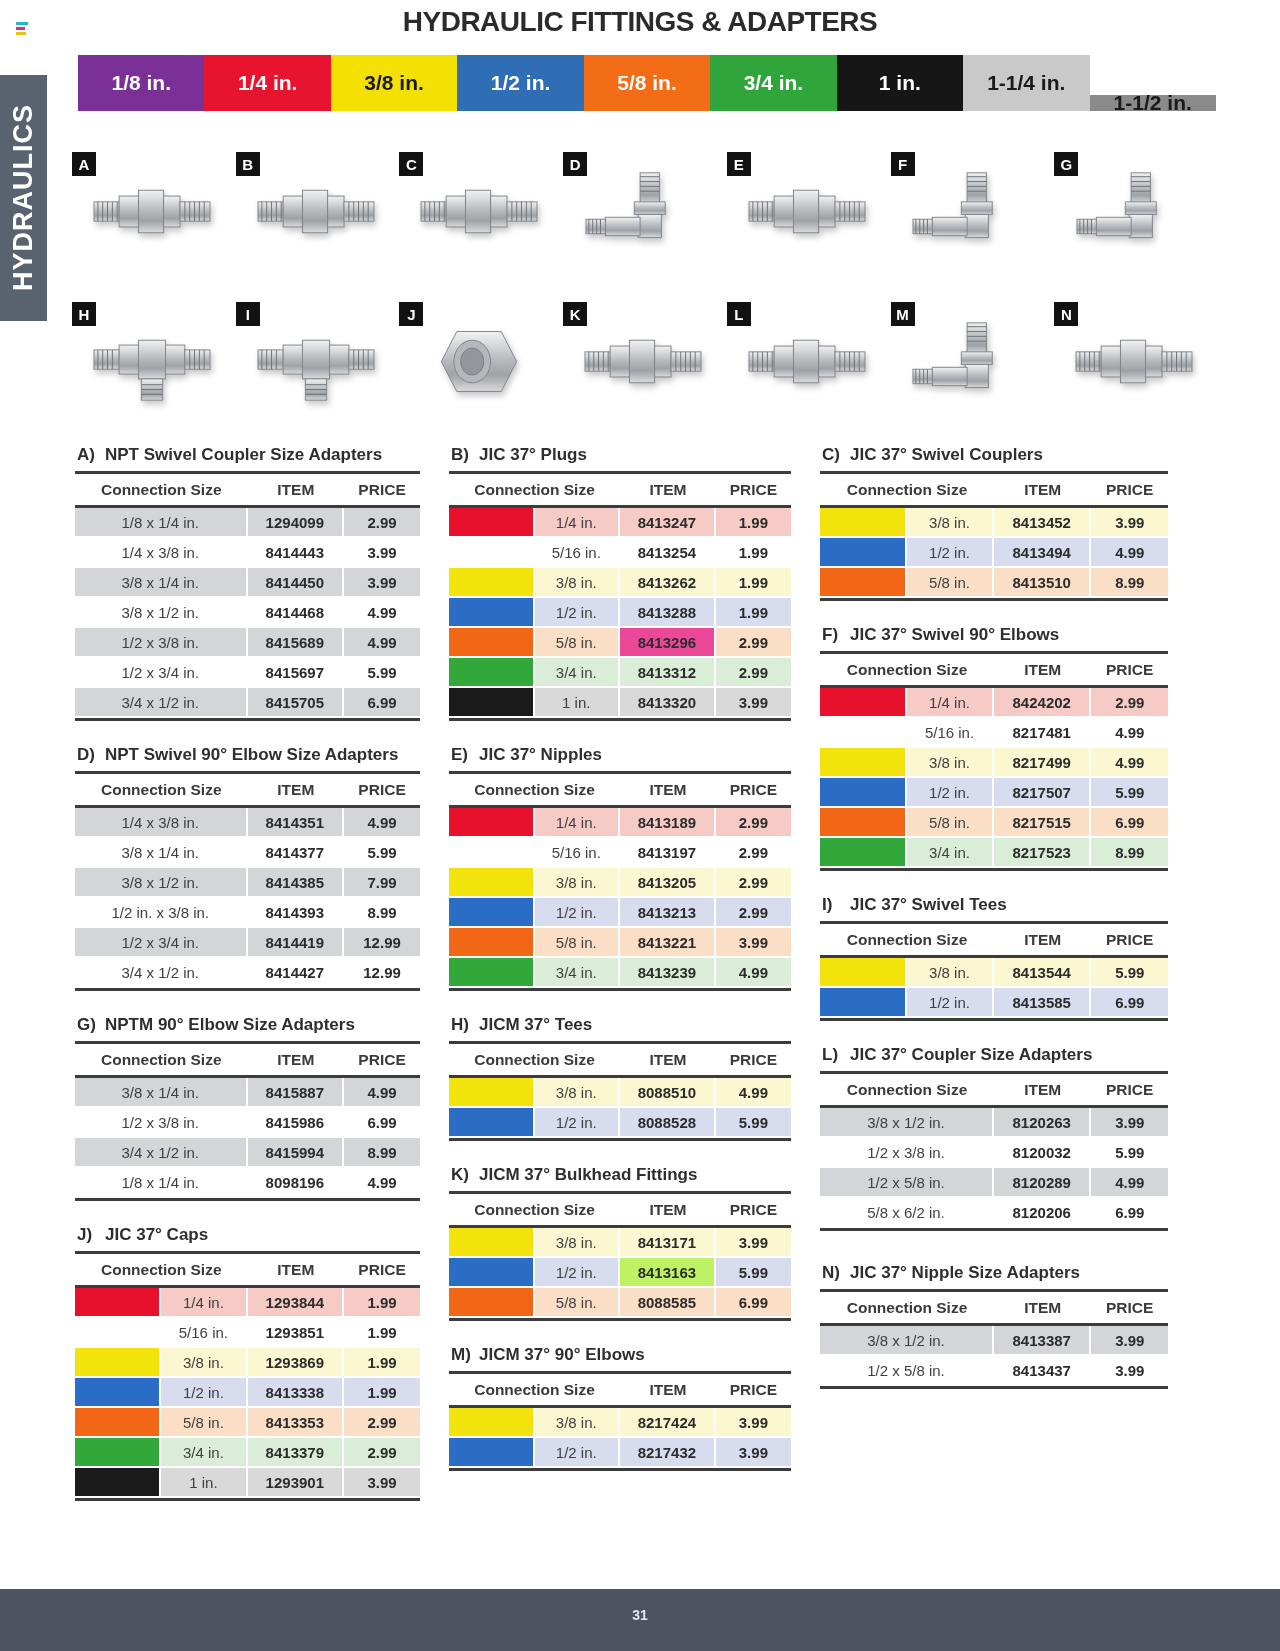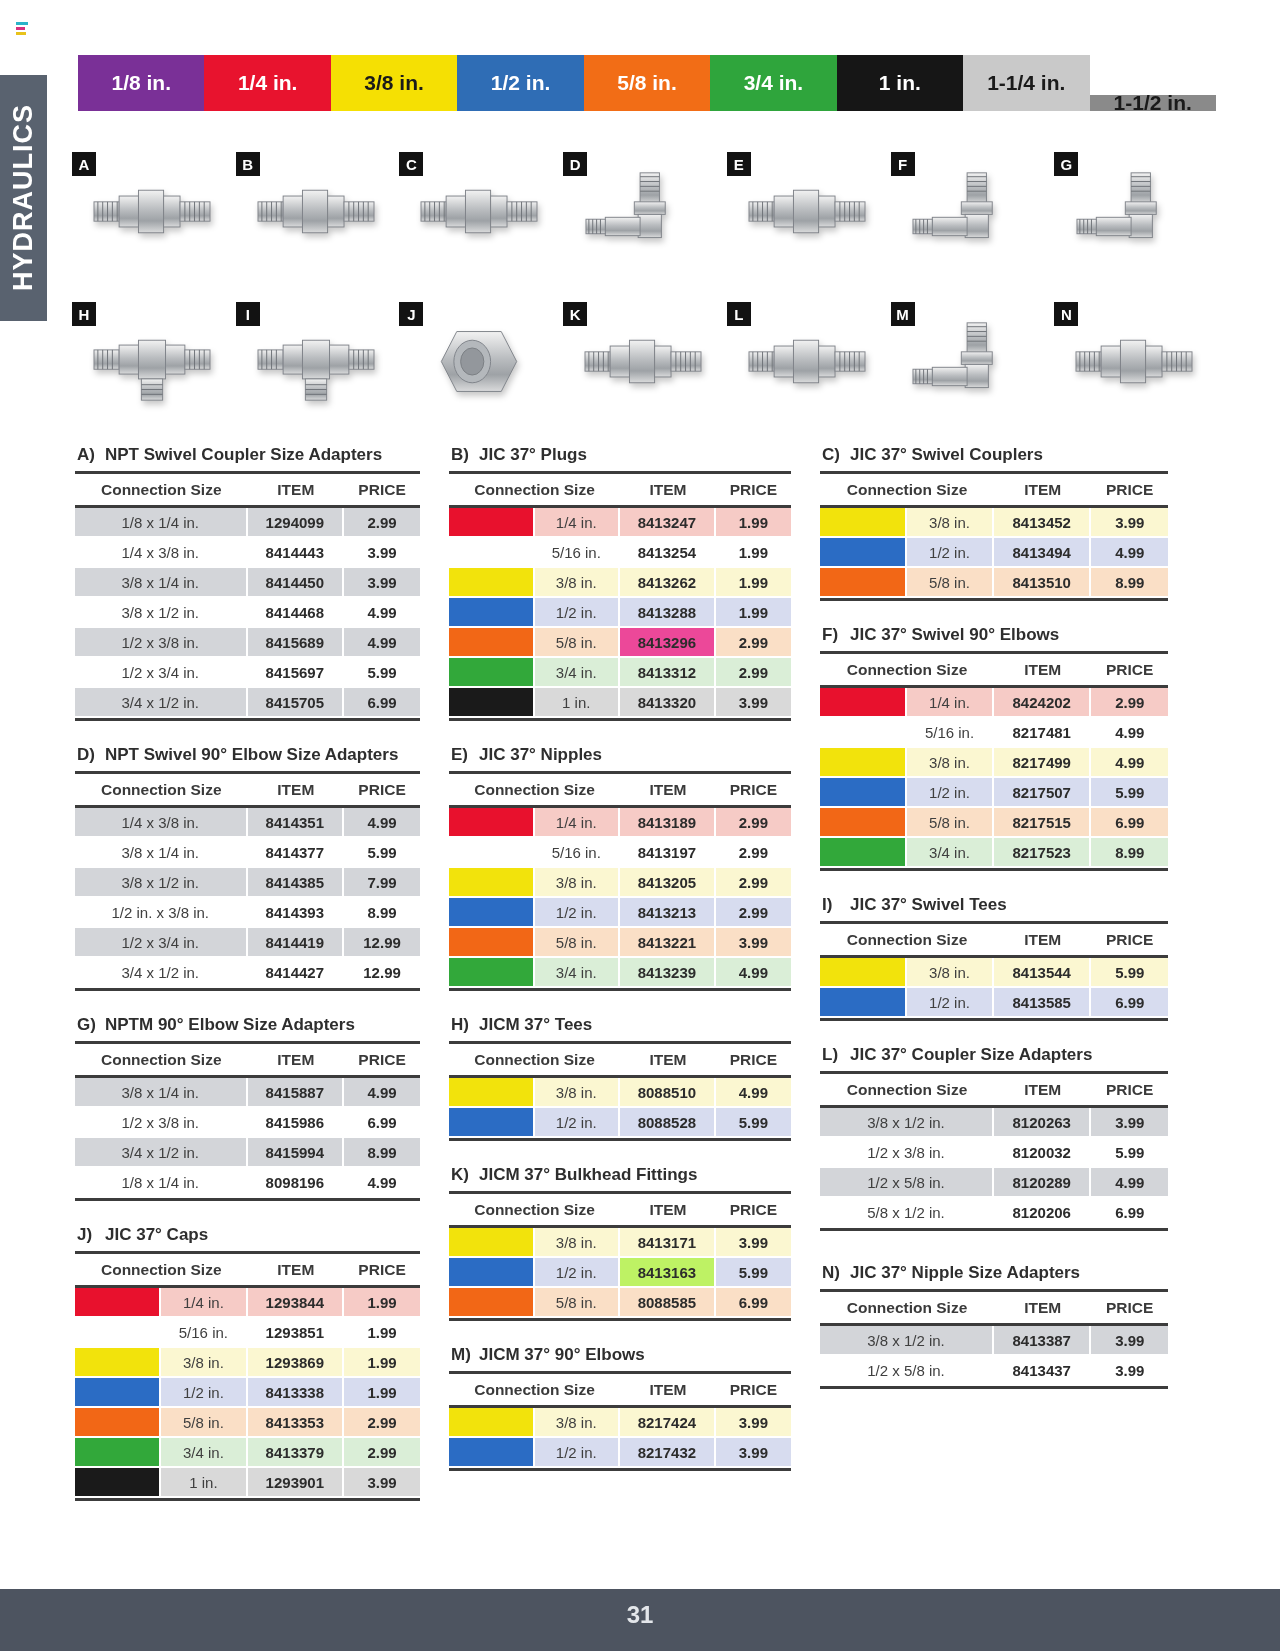--- a/index.html
+++ b/index.html
@@ -145,21 +145,21 @@
   .footer {
     position: absolute;
     left: 0; bottom: 0;
     width: 100%; height: 62px;
     background: #4d5460;
     display: flex; align-items: center; justify-content: center;
   }
   .footer span {
     color: #e3e6ea;
     font-weight: bold;
-    font-size: 24px;
+    font-size: 14px;
     margin-top: -10px;
   }
 </style>
 </head>
 <body>
 
 <svg width="0" height="0" style="position:absolute">
   <defs>
     <linearGradient id="metal" x1="0" y1="0" x2="0" y2="1">
       <stop offset="0" stop-color="#f2f2f2"></stop>
@@ -171,20 +171,21 @@
 </svg>
 
 <div class="page">
 
   <div class="reg-mark">
       <i></i>
       <i></i>
       <i></i>
     </div>
 
+  <h1 class="title">HYDRAULIC FITTINGS &amp; ADAPTERS</h1>
 
   <div class="sidebar-tab">
     <span>HYDRAULICS</span>
   </div>
 
   <div class="legend" id="legend">
       <div class="legend-seg" style="background: rgb(122, 48, 151); color: rgb(255, 255, 255);">1/8 in.</div>
       <div class="legend-seg" style="background: rgb(232, 19, 46); color: rgb(255, 255, 255);">1/4 in.</div>
       <div class="legend-seg" style="background: rgb(245, 224, 3); color: rgb(26, 26, 26);">3/8 in.</div>
       <div class="legend-seg" style="background: rgb(47, 109, 181); color: rgb(255, 255, 255);">1/2 in.</div>
@@ -1064,21 +1065,21 @@
                 <td class="size" style="background:#ffffff">1/2 x 3/8 in.</td>
                 <td class="item" style="background:#ffffff">8120032</td>
                 <td class="price" style="background:#ffffff">5.99</td>
               </tr>
               <tr>
                 <td class="size" style="background:#d3d5d9">1/2 x 5/8 in.</td>
                 <td class="item" style="background:#d3d5d9">8120289</td>
                 <td class="price" style="background:#d3d5d9">4.99</td>
               </tr>
               <tr>
-                <td class="size" style="background:#ffffff">5/8 x 1/2 in.</td>
+                <td class="size" style="background:#ffffff">5/8 x 6/2 in.</td>
                 <td class="item" style="background:#ffffff">8120206</td>
                 <td class="price" style="background:#ffffff">6.99</td>
               </tr>
             </tbody>
           </table>
         </div>
         <div class="ptable" data-letter="N">
           <div class="ptable-title">
             <span class="tl">N)</span>
             <span class="tt">JIC 37° Nipple Size Adapters</span>

